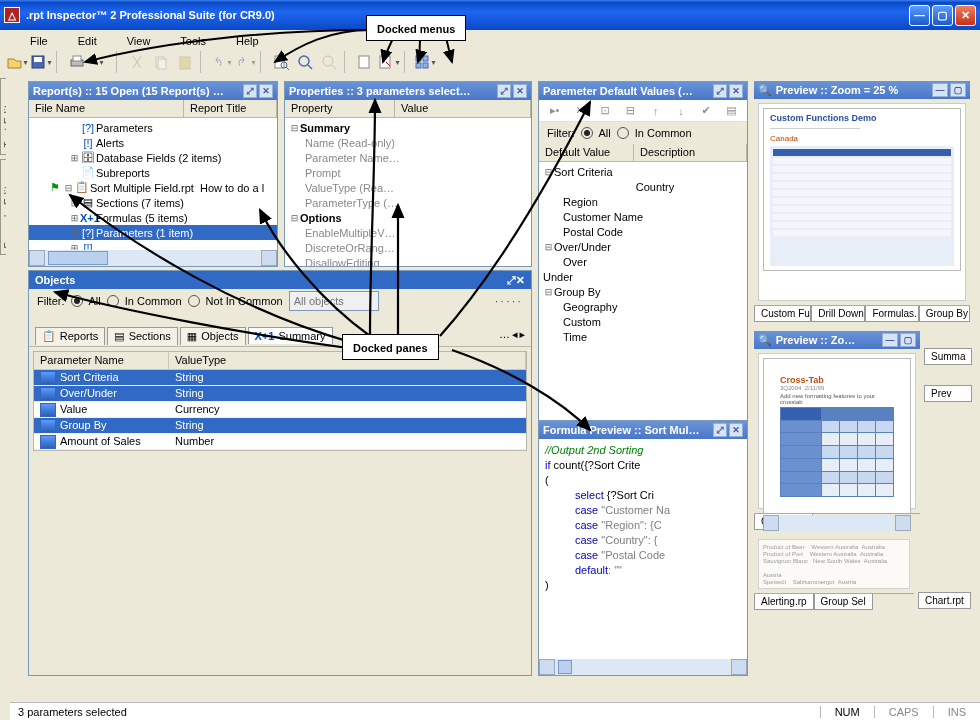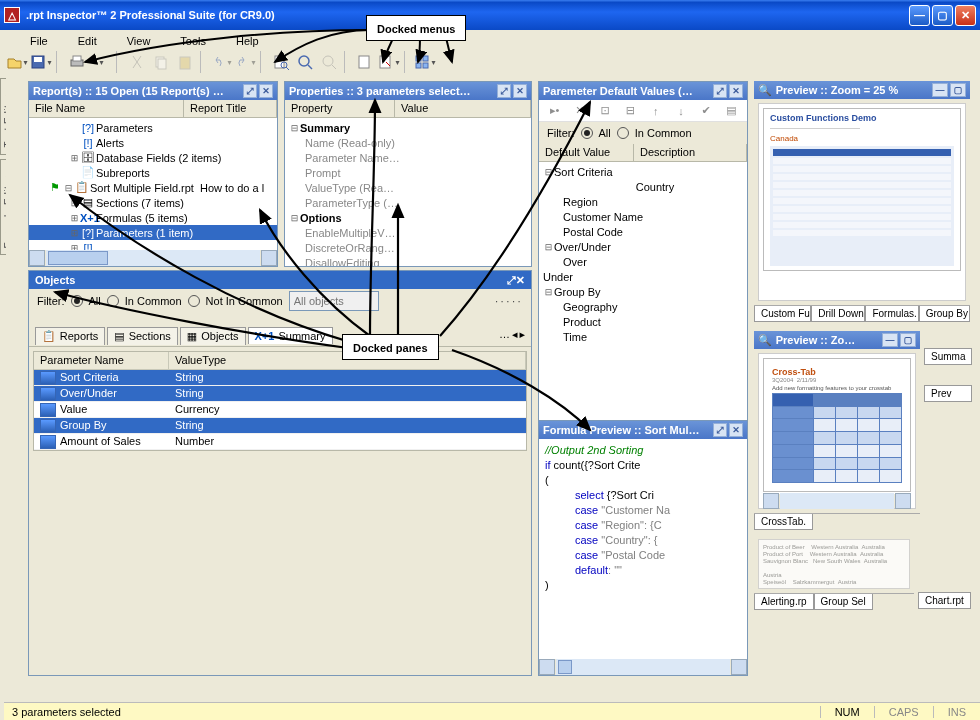--- a/index.html
+++ b/index.html
@@ -82,21 +82,21 @@
   .code { font-family:"Courier New",monospace; font-size:12px; padding:4px 6px; line-height:15px;}
   .code .cmt{color:#008000;font-style:italic;}
   .code .kw{color:#0000c0;}
   .code .str{color:#808080;}
 
   
   .callout { position:absolute; background:#fff; border:1px solid #000; padding:4px 10px; font-size:14px; font-weight:bold; z-index:50;}
   .arrow { position:absolute; z-index:40; pointer-events: none; }
 
   
-  .status { position:absolute; bottom:0; left:4px; right:0; height:18px; background:#fef9c3; border-top:1px solid #bbb; display:flex; align-items:center; font-size:11px;}
+  .status { position:absolute; bottom:0; left:10px; right:0; height:18px; background:#ffffff; border-top:1px solid #bbb; display:flex; align-items:center; font-size:11px;}
   .status .msg{ padding:0 8px; flex:1;}
   .status .cell{ border-left:1px solid #bbb; padding:0 14px; color:#888;}
   .status .cell.on{color:#000;}
 
   
   .report-thumb{ border:1px solid #bbb; background:#fff; }
 </style>
 </head>
 <body>
 
@@ -409,21 +409,21 @@
             <span>Under</span>
           </div>
         <div class="tree-row">
             <span class="exp">⊟</span>
             <span>Group By</span>
           </div>
         <div class="tree-row" style="padding-left:24px;">
             <span>Geography</span>
           </div>
         <div class="tree-row" style="padding-left:24px;">
-            <span>Product</span>
+            <span>Custom</span>
           </div>
         <div class="tree-row" style="padding-left:24px;">
             <span>Time</span>
           </div>
       </div>
     </div>
   </div>
 
   <div class="objects">
     <div class="objects-hd">
@@ -564,21 +564,21 @@
 
   <div class="preview-wrap" style="left:748px; top:256px; width:166px;">
     <div class="prev-title">
       <span style="margin-right:4px">🔍</span>
       <span>Preview :: Zo…</span>
       <span class="spacer"></span>
       <span class="wbtn">—</span>
       <span class="wbtn">▢</span>
     </div>
     <div class="prev-body" style="height:156px">
-      <div class="report-thumb" style="padding:8px">
+      <div class="report-thumb" style="padding:16px">
         <div style="color:#c05010;font-size:9px;font-weight:bold">Cross-Tab</div>
         <div style="font-size:6px;color:#888">3Q2004&nbsp;&nbsp;2/11/99</div>
         <div style="font-size:6px;color:#555;margin:2px 0">Add new formatting features to your crosstab</div>
         <div style="height:90px;display:grid;grid-template-columns:40px repeat(4,1fr);gap:1px;background:#5a80c0;padding:1px">
           <div style="background:#3560b0"></div>
             <div style="background:#5a80c0"></div>
             <div style="background:#5a80c0"></div>
             <div style="background:#5a80c0"></div>
             <div style="background:#5a80c0"></div>
           <div style="background:#6a90d0"></div>

